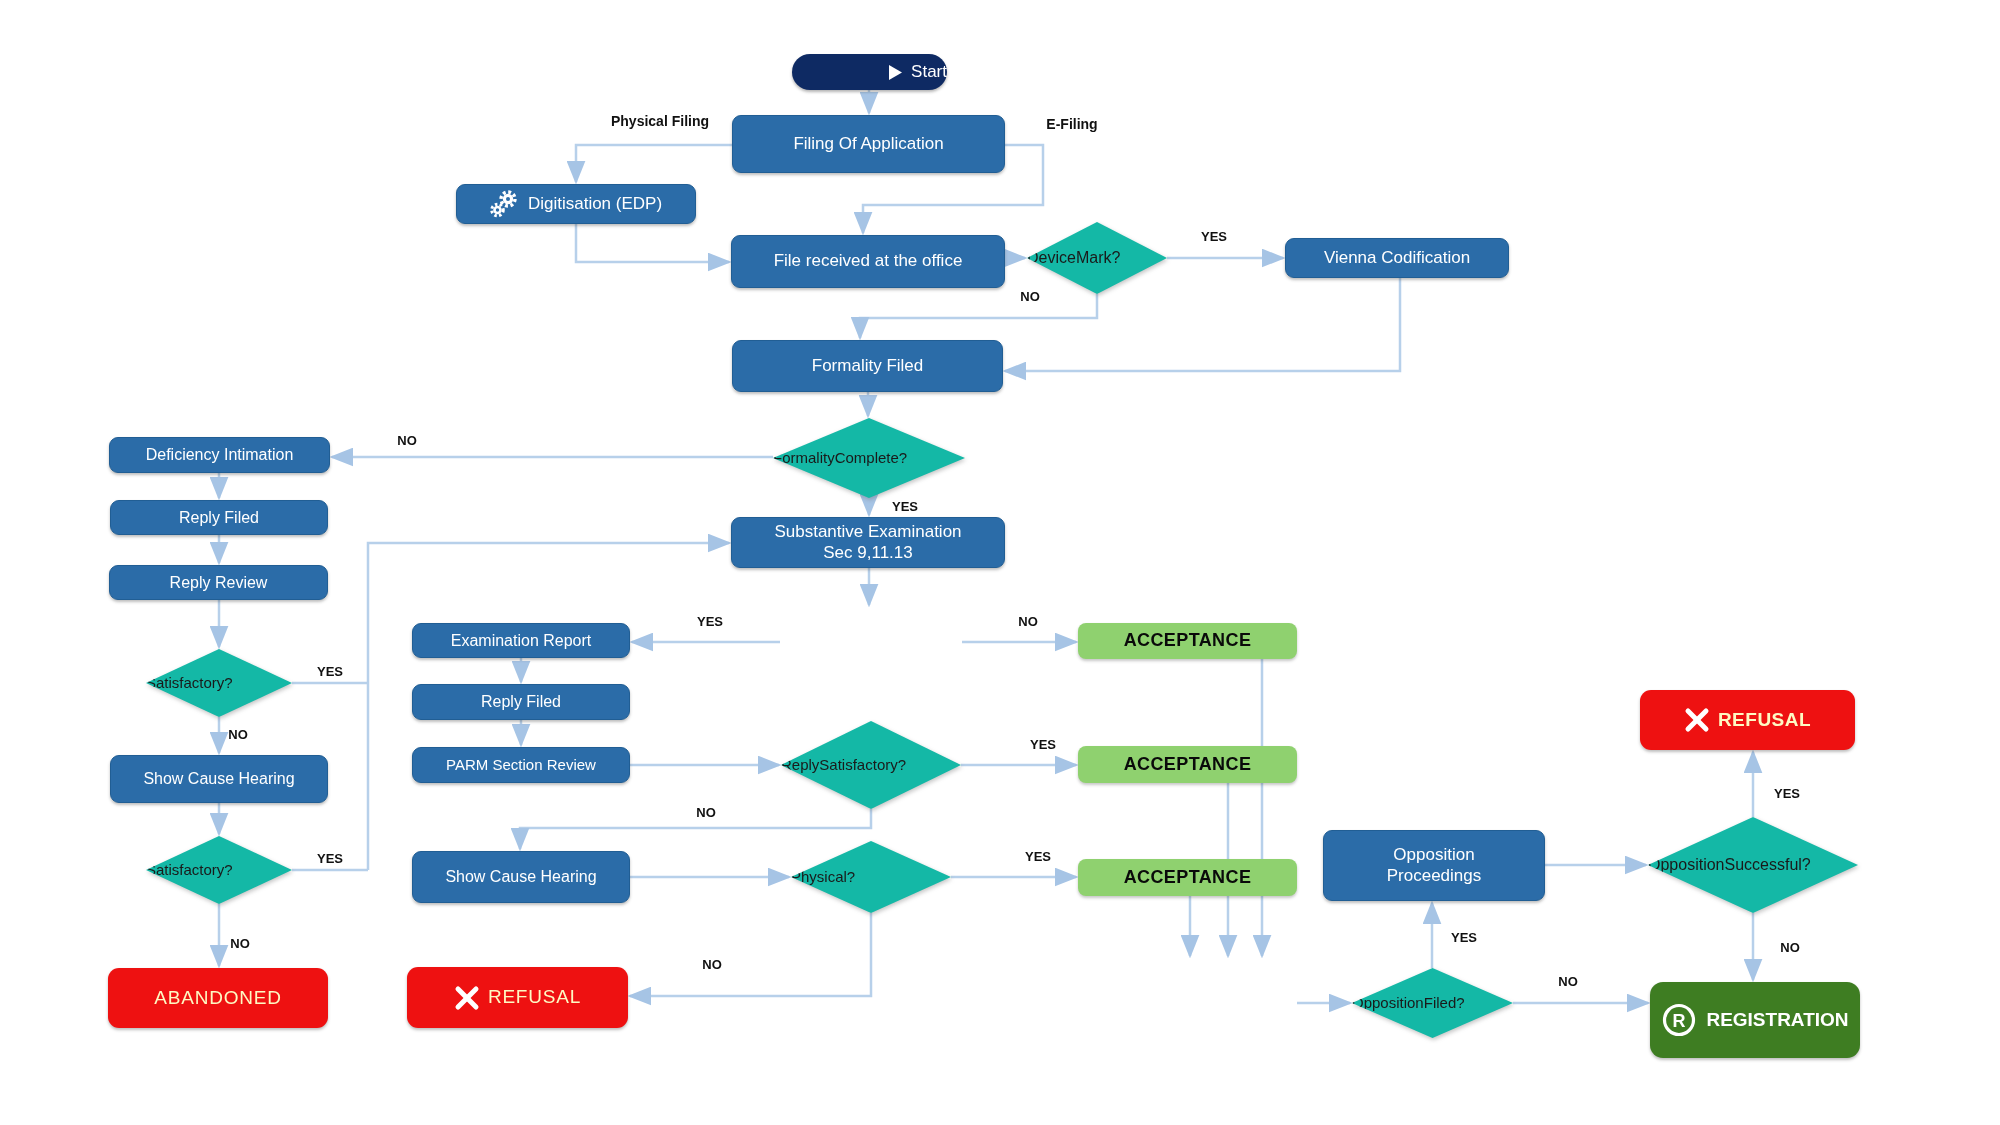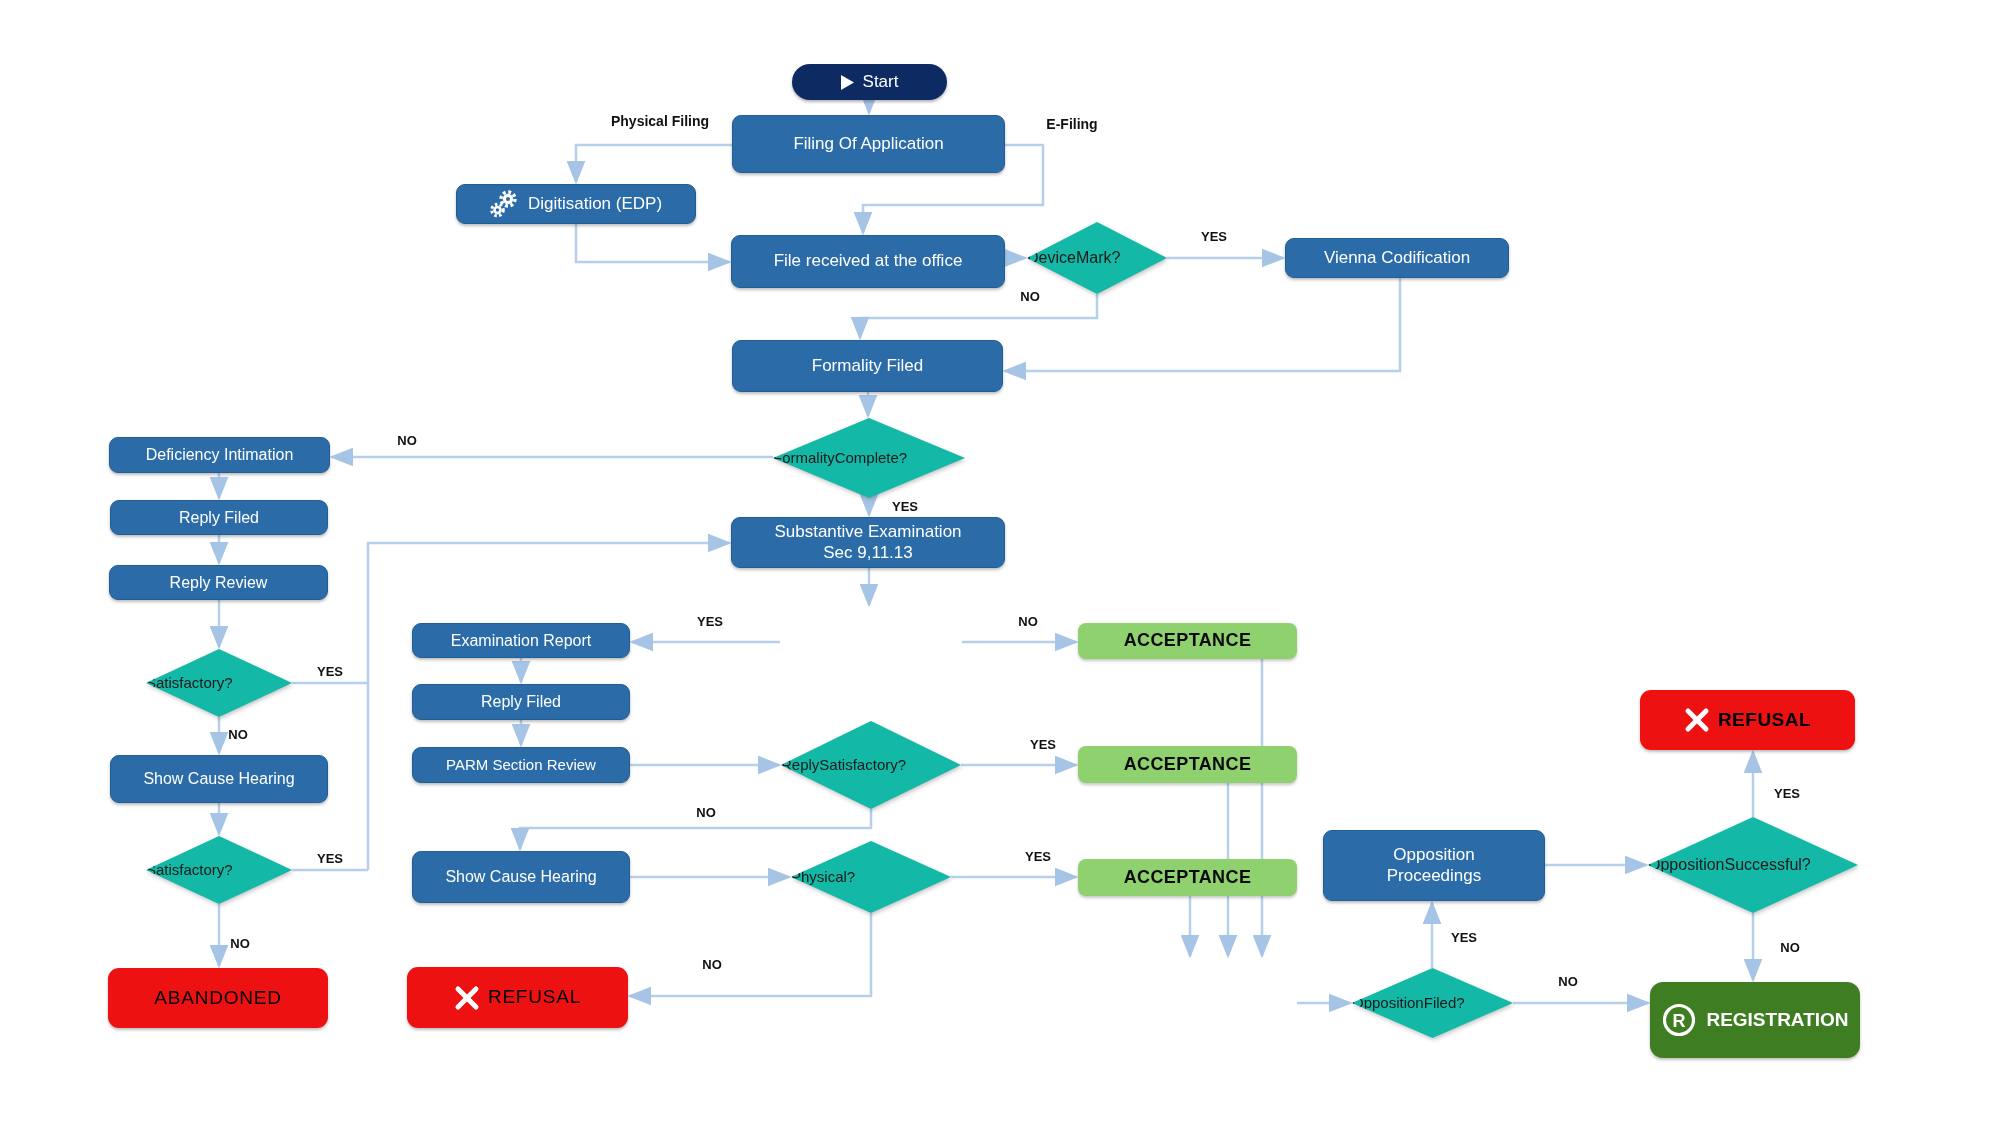--- a/index.html
+++ b/index.html
@@ -28,21 +28,21 @@
     clip-path:polygon(50% 0,100% 50%,50% 100%,0 50%);
     display:flex;flex-direction:row;align-items:center;
     color:#1a1a1a;font-size:16px;line-height:1.15;text-align:center;
   }
   .diamond.sm{font-size:15px;}
   .accept{
     background:#8FD16F;border-radius:8px;color:#0a0a0a;font-weight:bold;
     font-size:18px;letter-spacing:.4px;box-shadow:0 2px 3px rgba(70,70,70,.3);
   }
   .danger{
-    background:#EE1111;border-radius:11px;color:#000000;font-size:19px;gap:8px;
+    background:#EE1111;border-radius:11px;color:#fef9c3;font-size:19px;gap:8px;
     letter-spacing:.8px;box-shadow:0 2px 3px rgba(70,70,70,.35);
   }
   .danger.bold{font-weight:bold;letter-spacing:.5px;}
   .success{
     background:#3E7D22;border-radius:13px;color:#ffffff;font-weight:bold;
     font-size:19px;gap:9px;box-shadow:0 2px 3px rgba(70,70,70,.35);
   }
   .lines span{display:block;}
   .elabel{
     position:absolute;transform:translate(-50%,-50%);font-weight:bold;
@@ -97,21 +97,21 @@
     <polyline class="c" points="1228,783 1228,956" marker-end="url(#arr)"></polyline>
     <polyline class="c" points="1190,896 1190,956" marker-end="url(#arr)"></polyline>
     <polyline class="c" points="1297,1003 1350,1003" marker-end="url(#arr)"></polyline>
     <polyline class="c" points="1432,968 1432,903" marker-end="url(#arr)"></polyline>
     <polyline class="c" points="1513,1003 1648,1003" marker-end="url(#arr)"></polyline>
     <polyline class="c" points="1545,865 1646,865" marker-end="url(#arr)"></polyline>
     <polyline class="c" points="1753,817 1753,752" marker-end="url(#arr)"></polyline>
     <polyline class="c" points="1753,913 1753,980" marker-end="url(#arr)"></polyline>
   </svg>
 
-  <div class="node pill" style="left:792px;top:64px;width:155px;height:36px;">
+  <div class="node pill" style="left:792px;top:54px;width:155px;height:36px;justify-content:flex-end;">
     <span class="icon">
       <svg width="13" height="15" viewBox="0 0 13 15">
           <polygon points="0,0 13,7.5 0,15" fill="#ffffff"></polygon>
         </svg>
     </span>
     <span>Start</span>
   </div>
 
   <div class="node box" style="left:732px;top:115px;width:273px;height:58px;">
     <span>Filing Of Application</span>

